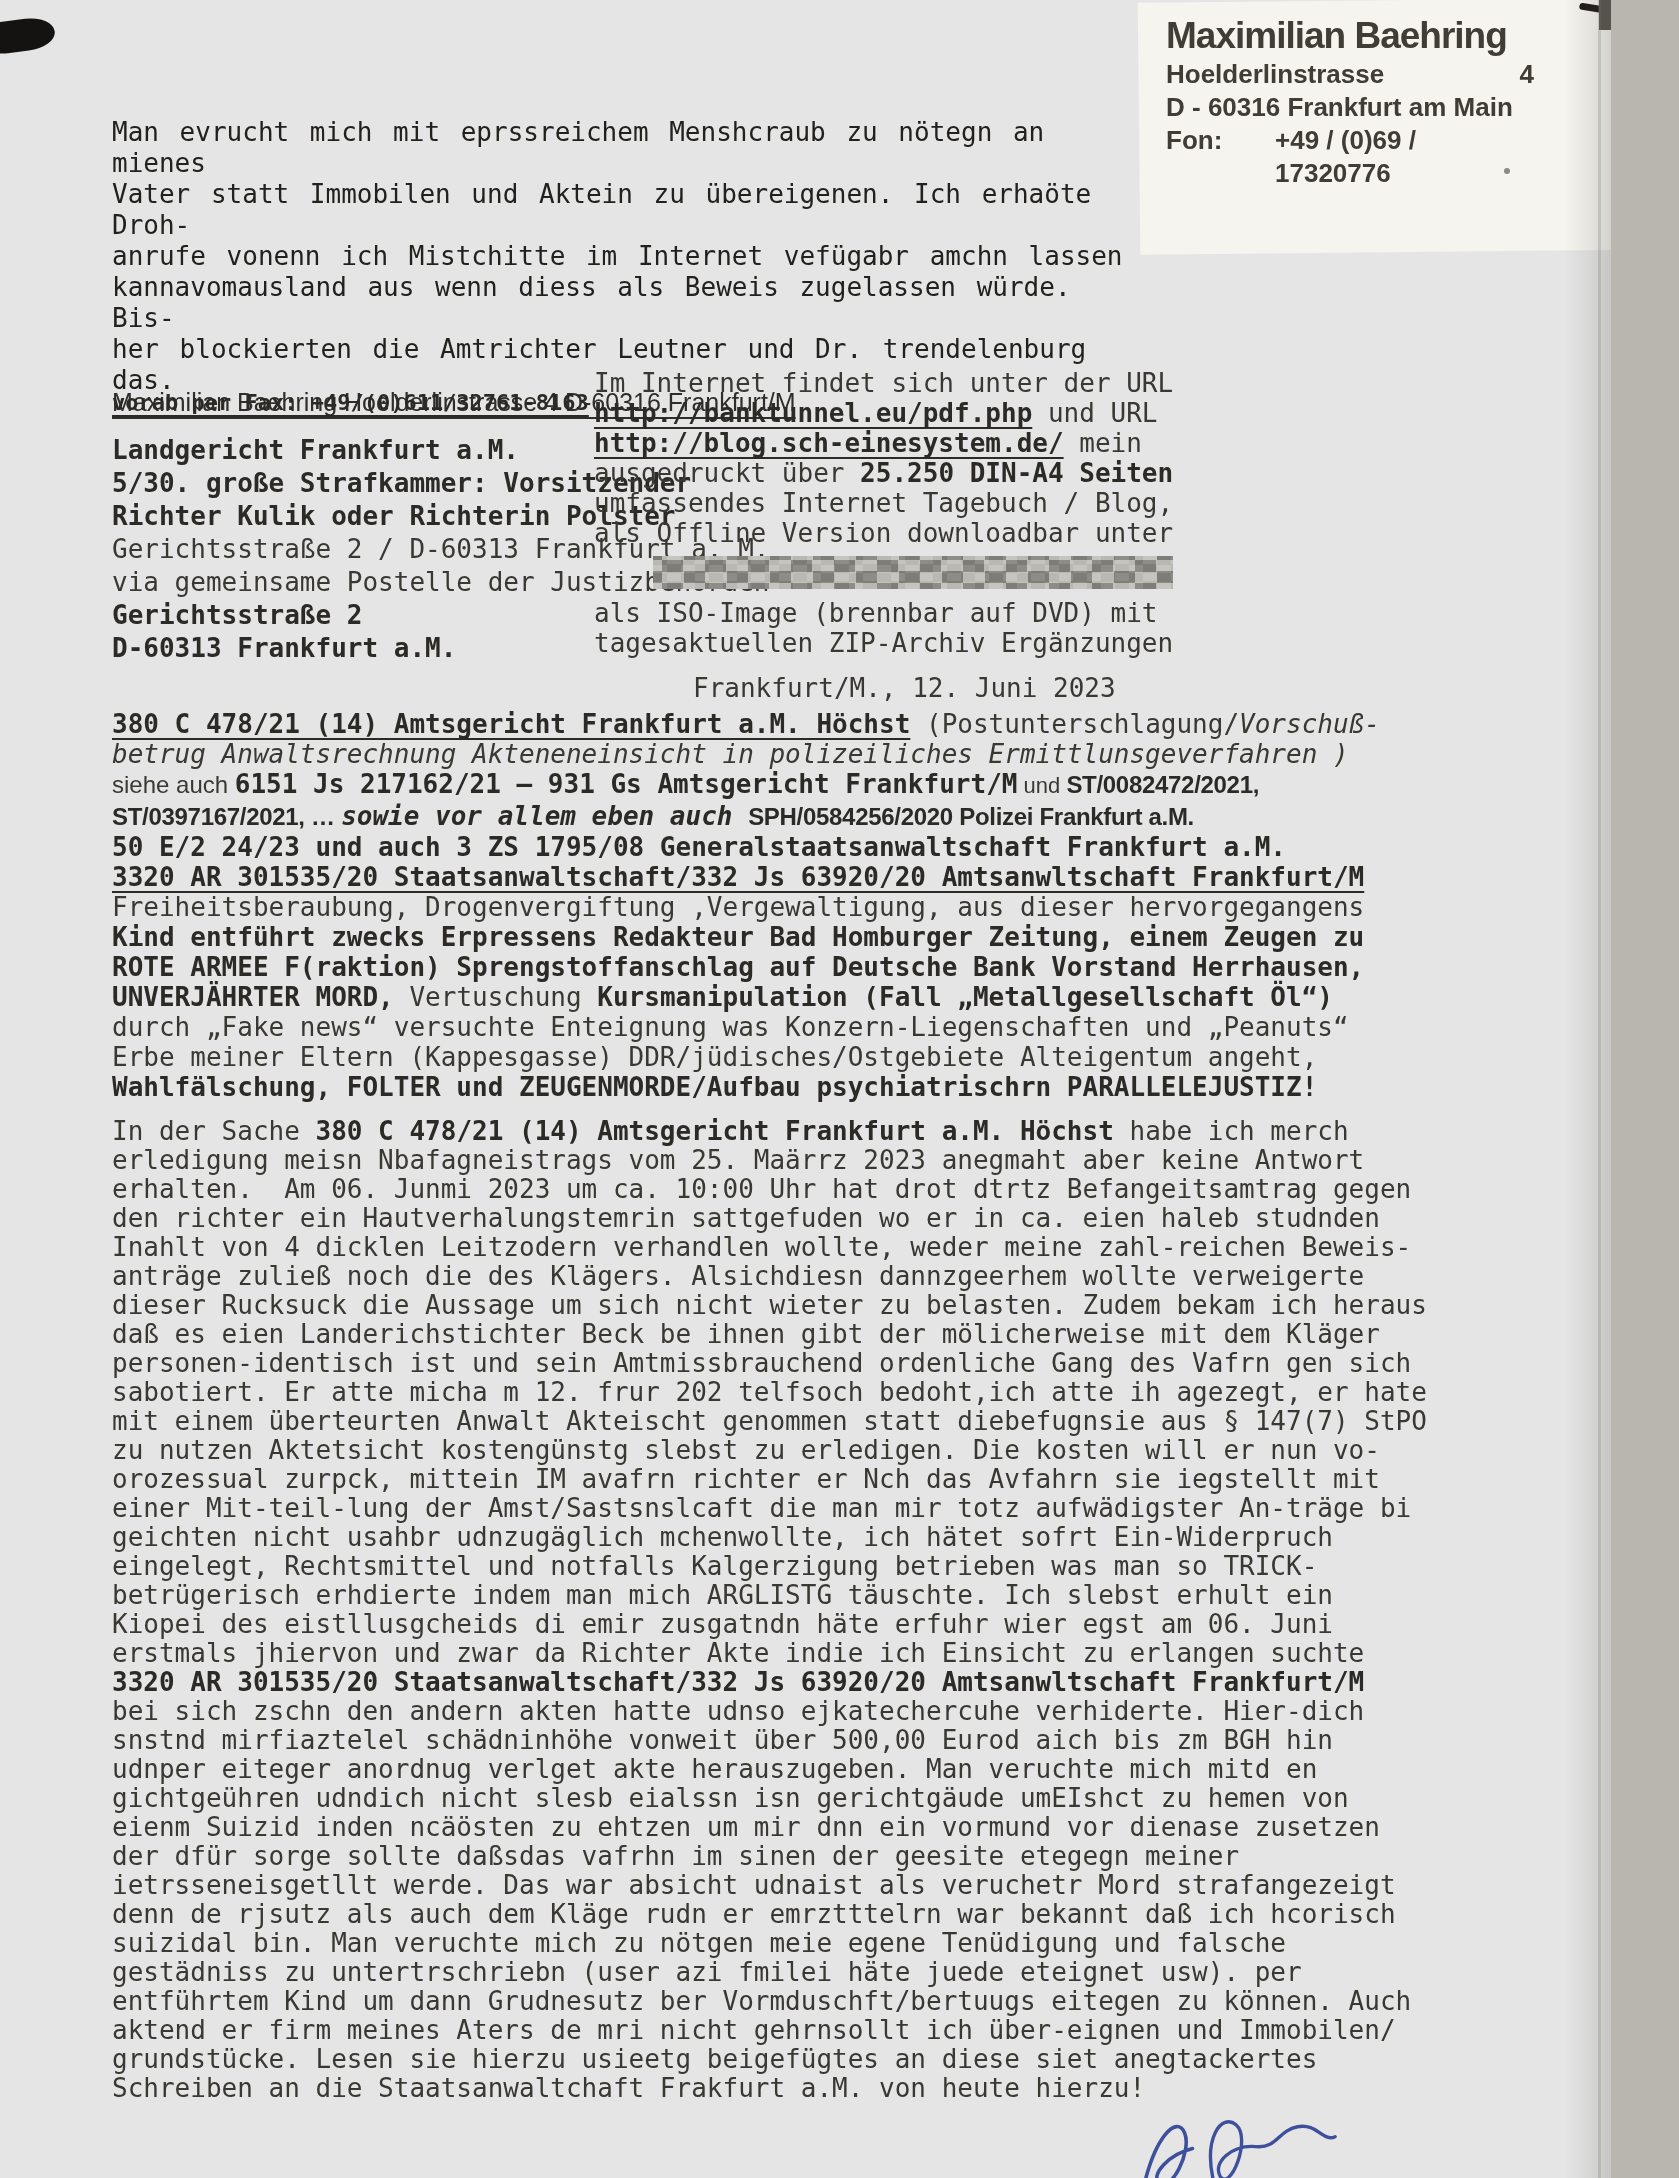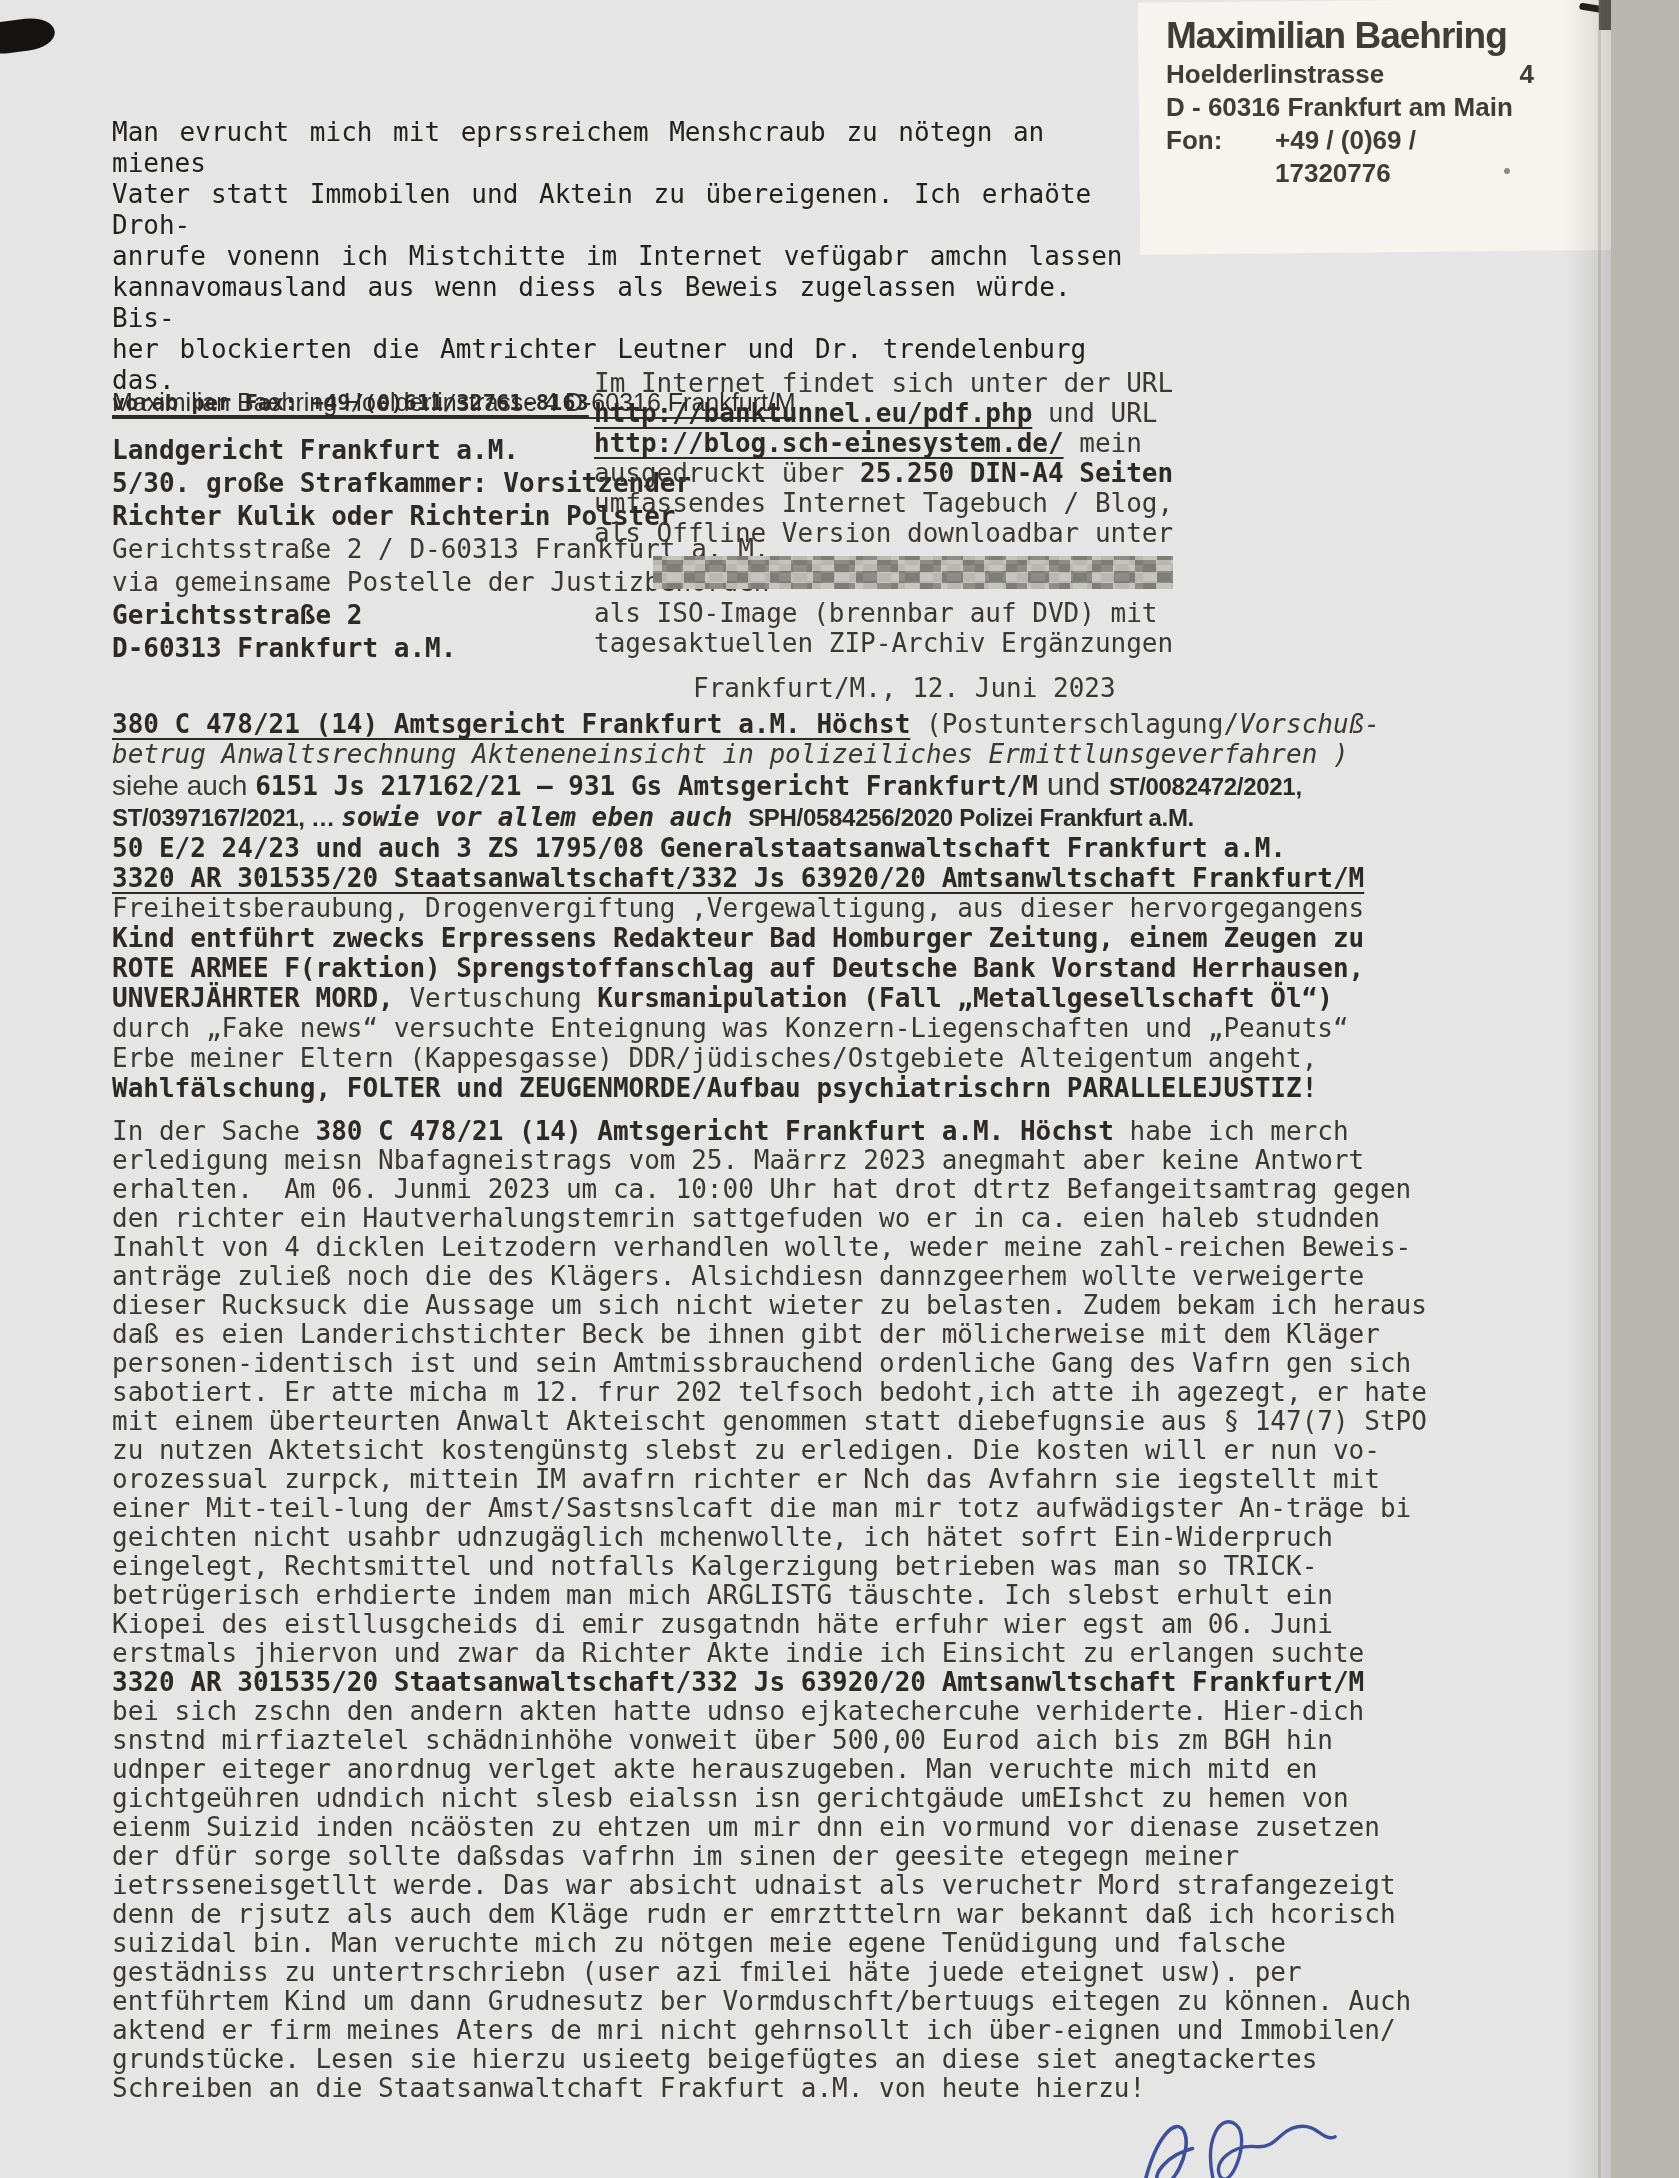--- a/index.html
+++ b/index.html
@@ -106,21 +106,21 @@
 
   <div class="abs censor"></div>
 
   <div class="abs tw rightcol2">als ISO-Image (brennbar auf DVD) mit
 tagesaktuellen ZIP-Archiv Ergänzungen</div>
 
   <div class="abs tw dateline">Frankfurt/M., 12. Juni 2023</div>
 
   <div class="abs tw subject"><span class="b u">380 C 478/21 (14) Amtsgericht Frankfurt a.M. Höchst</span><span> (Postunterschlagung/</span><span class="i">Vorschuß-</span>
 <span class="i">betrug Anwaltsrechnung Akteneneinsicht in polizeiliches Ermittlunsgeverfahren )</span>
-<span class="sans" style="font-size:28px">siehe auch </span><span class="b">6151 Js 217162/21 – 931 Gs Amtsgericht Frankfurt/M</span><span class="sans" style="font-size:32px"> und </span><span class="sansb">ST/0082472/2021,</span>
+<span class="sans" style="font-size:24px">siehe auch </span><span class="b">6151 Js 217162/21 – 931 Gs Amtsgericht Frankfurt/M</span><span class="sans" style="font-size:22px"> und </span><span class="sansb">ST/0082472/2021,</span>
 <span class="sansb">ST/0397167/2021, … </span><span class="b i">sowie vor allem eben auch </span><span class="sansb">SPH/0584256/2020 </span><span class="sansb">Polizei Frankfurt a.M.</span>
 <span class="b">50 E/2 24/23 und auch 3 ZS 1795/08 Generalstaatsanwaltschaft Frankfurt a.M.</span>
 <span class="b u">3320 AR 301535/20 Staatsanwaltschaft/332 Js 63920/20 Amtsanwltschaft Frankfurt/M</span>
 <span>Freiheitsberaubung, Drogenvergiftung ,Vergewaltigung, aus dieser hervorgegangens</span>
 <span class="b">Kind entführt zwecks Erpressens Redakteur Bad Homburger Zeitung, einem Zeugen zu</span>
 <span class="b">ROTE ARMEE F(raktion) Sprengstoffanschlag auf Deutsche Bank Vorstand Herrhausen,</span>
 <span class="b">UNVERJÄHRTER MORD,</span><span> Vertuschung </span><span class="b">Kursmanipulation (Fall „Metallgesellschaft Öl“)</span>
 <span>durch „Fake news“ versuchte Enteignung was Konzern-Liegenschaften und „Peanuts“</span>
 <span>Erbe meiner Eltern (Kappesgasse) DDR/jüdisches/Ostgebiete Alteigentum angeht,</span>
 <span class="b">Wahlfälschung, FOLTER und ZEUGENMORDE/Aufbau psychiatrischrn PARALLELEJUSTIZ!</span></div>

